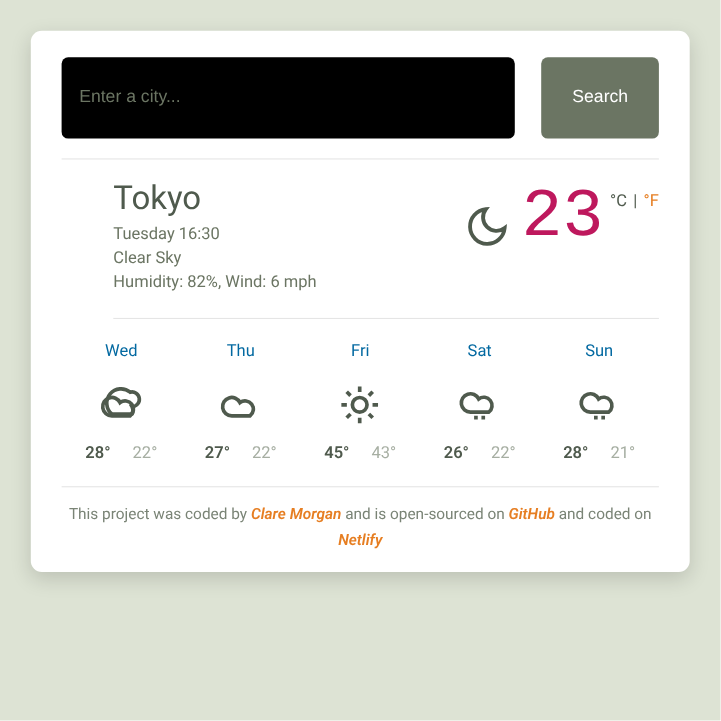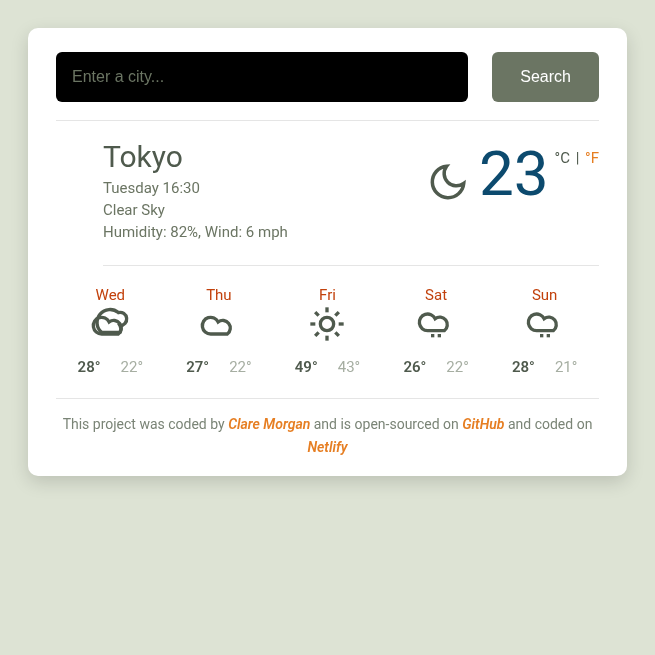--- a/index.html
+++ b/index.html
@@ -30,21 +30,21 @@
     padding: 12px 16px;
     font-size: 16px;
     color: #5f6a5a;
   }
   .search-input::placeholder { color: #6b7563; }
   .search-btn {
     background: #6b7563;
     color: #ffffff;
     border: none;
     border-radius: 6px;
-    padding: 16px 28px;
+    padding: 28px 28px;
     font-size: 16px;
     cursor: pointer;
   }
   .current {
     display: flex;
     justify-content: space-between;
     padding: 18px 0 22px 0;
     border-bottom: 1px solid #e5e5e5;
     margin-left: 47px;
   }
@@ -67,43 +67,44 @@
   }
   .temp-icon {
     width: 42px;
     height: 42px;
     margin-top: 18px;
     margin-right: 6px;
   }
   .temp-value {
     font-size: 62px;
     font-weight: 400;
-    color: #0c4a6e;
+    color: #be185d;
     line-height: 1;
+    font-family: Liberation Mono, monospace;
   }
   .units {
     font-size: 15px;
     padding-top: 6px;
     padding-left: 2px;
   }
   .unit-c { color: #4f5a4d; }
   .unit-sep { color: #4f5a4d; padding: 0 2px; }
   .unit-f { color: #e67e22; cursor: pointer; }
   .forecast {
     display: flex;
     justify-content: space-around;
     padding: 20px 0 22px 0;
     border-bottom: 1px solid #e5e5e5;
   }
   .day {
     text-align: center;
     color: #6b7563;
     font-size: 15px;
   }
-  .day-name { margin-bottom: 0; color: #c2410c; }
+  .day-name { margin-bottom: 20px; color: #0369a1; }
   .day-icon { width: 40px; height: 40px; margin: 0 auto 14px auto; display:block; }
   .day-temps { font-size: 15px; }
   .hi { color: #4f5a4d; font-weight: 600; }
   .lo { color: #a6aea2; margin-left: 20px; }
   .footer {
     text-align: center;
     padding-top: 14px;
     font-size: 14px;
     color: #7a8476;
     line-height: 1.6;
@@ -168,21 +169,21 @@
         <circle cx="12" cy="12" r="4"></circle>
         <line x1="12" y1="2" x2="12" y2="5"></line>
           <line x1="12" y1="19" x2="12" y2="22"></line>
         <line x1="2" y1="12" x2="5" y2="12"></line>
           <line x1="19" y1="12" x2="22" y2="12"></line>
         <line x1="4.9" y1="4.9" x2="7" y2="7"></line>
           <line x1="17" y1="17" x2="19.1" y2="19.1"></line>
         <line x1="4.9" y1="19.1" x2="7" y2="17"></line>
           <line x1="17" y1="7" x2="19.1" y2="4.9"></line>
       </svg>
-      <div class="day-temps"><span class="hi">49°</span><span class="lo">43°</span></div>
+      <div class="day-temps"><span class="hi">45°</span><span class="lo">43°</span></div>
     </div>
     <div class="day">
       <div class="day-name">Sat</div>
       <svg class="day-icon" viewBox="0 0 24 24">
         <path d="M7 16a5 5 0 1 1 4.5-7.2A4 4 0 1 1 17 16H7z"></path>
         <line x1="10" y1="18" x2="10" y2="20"></line>
           <line x1="14" y1="18" x2="14" y2="20"></line>
       </svg>
       <div class="day-temps"><span class="hi">26°</span><span class="lo">22°</span></div>
     </div>

